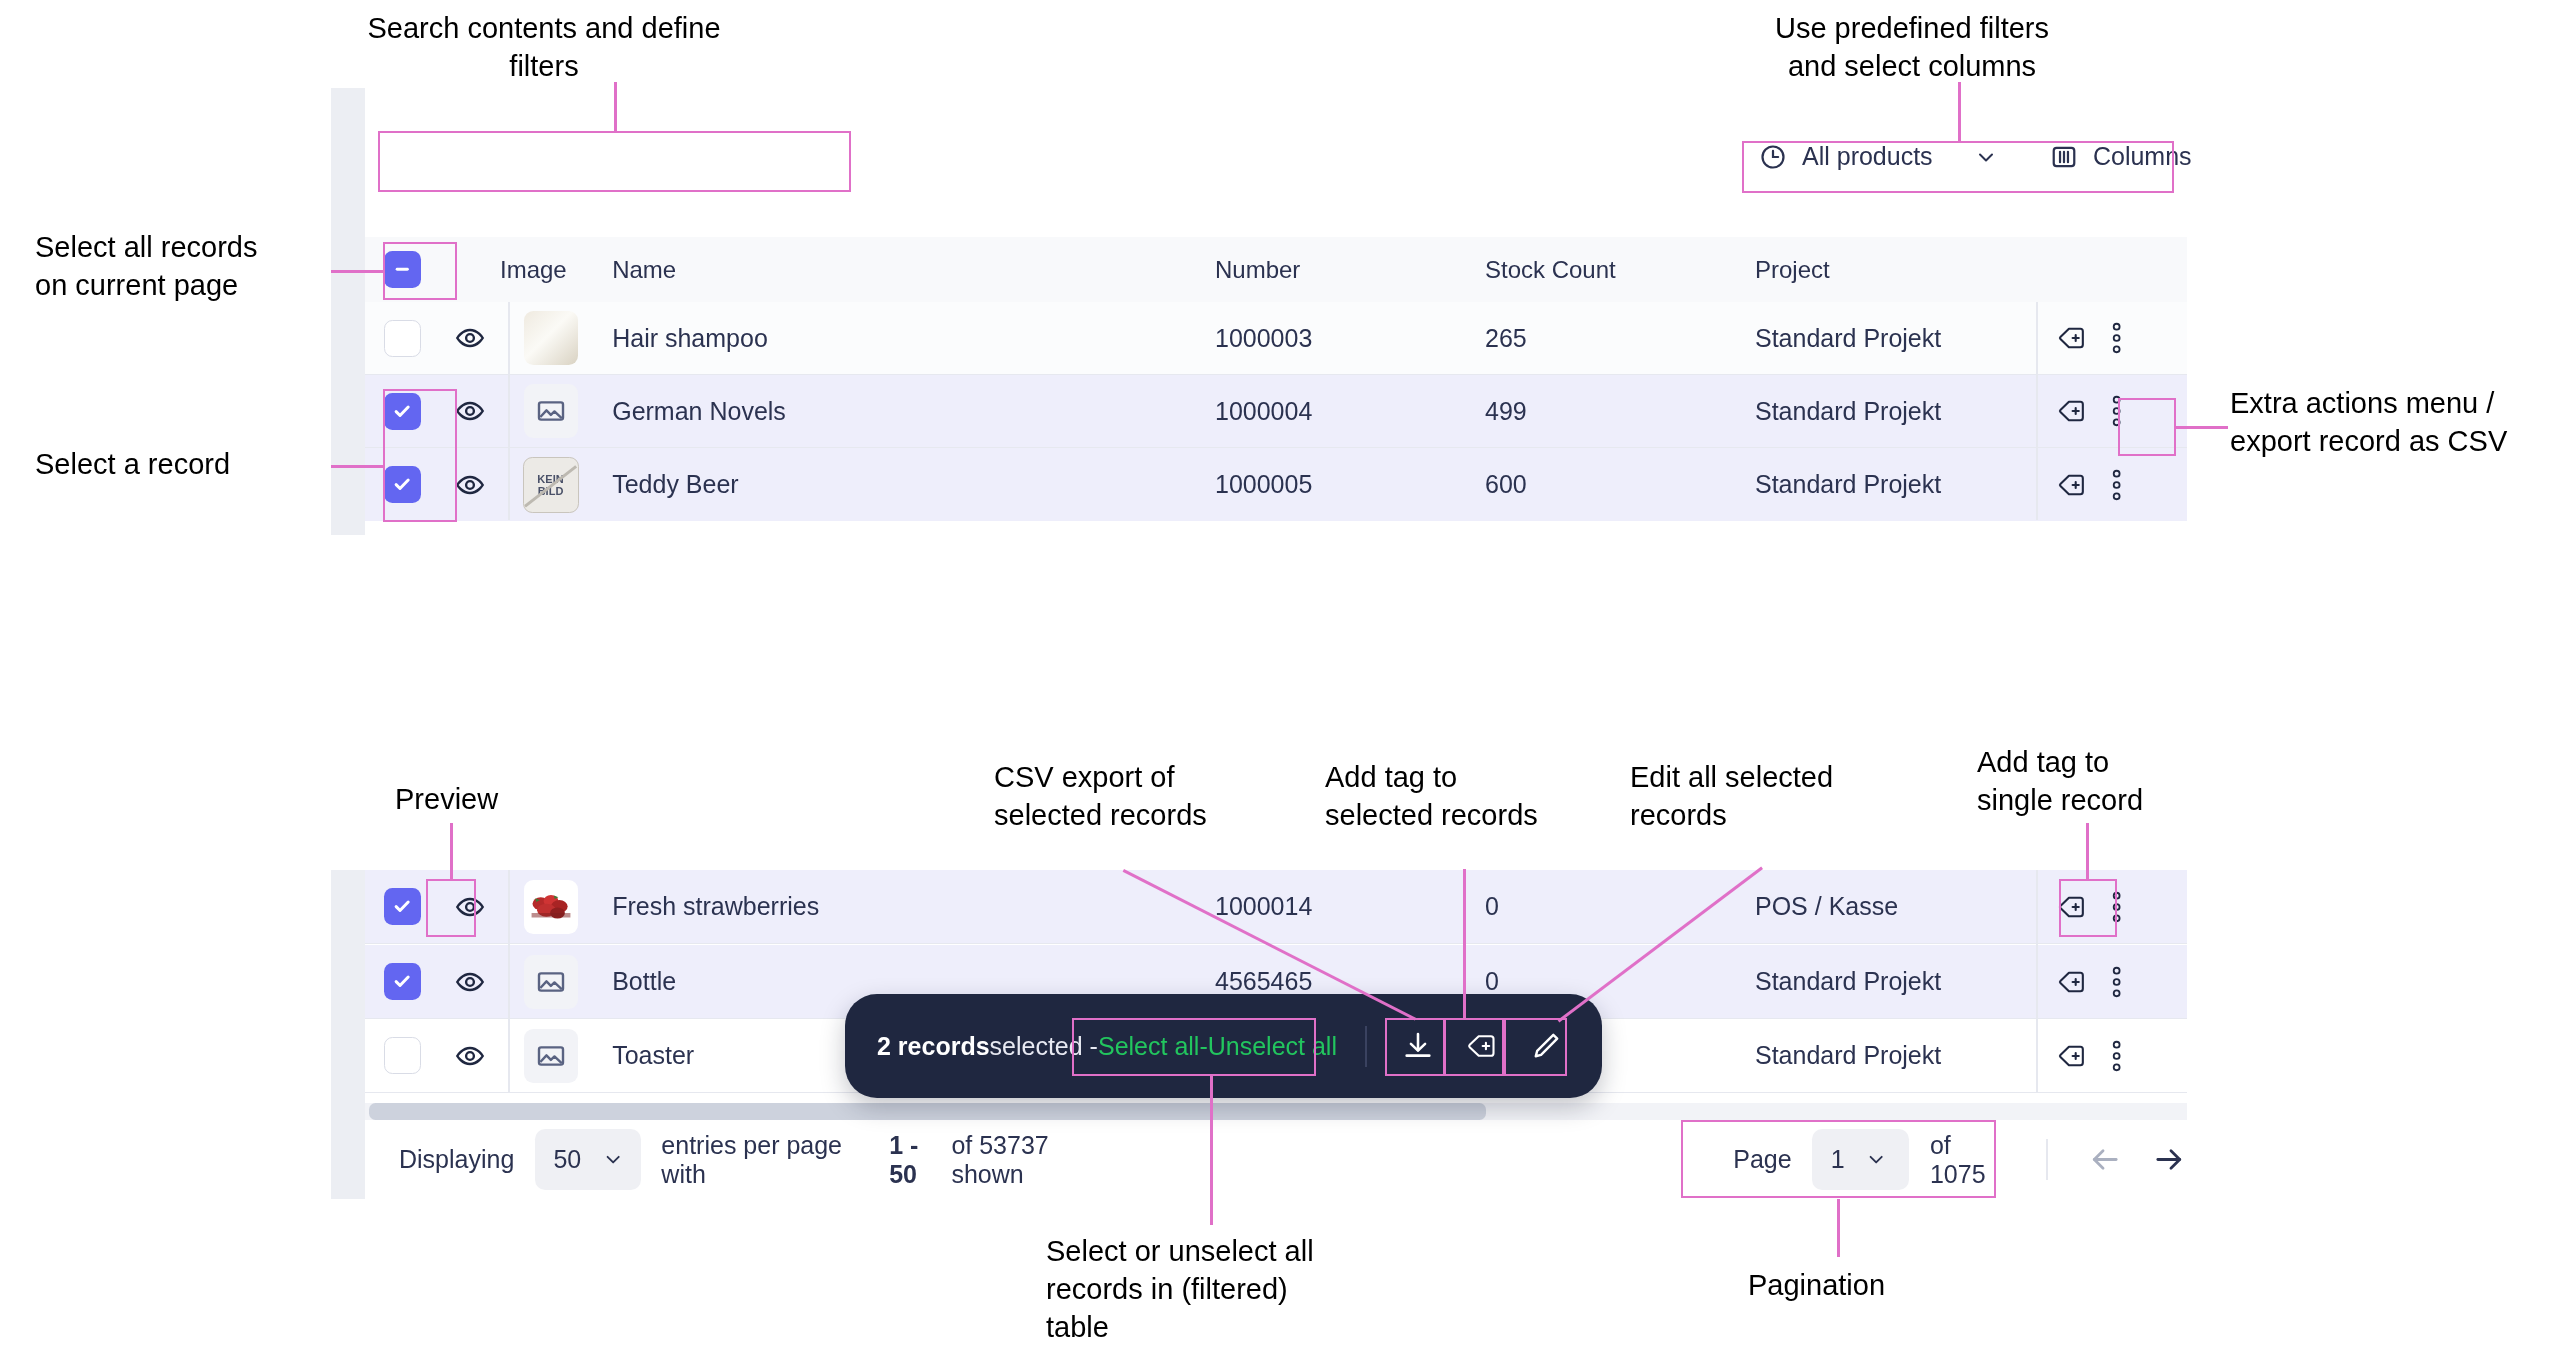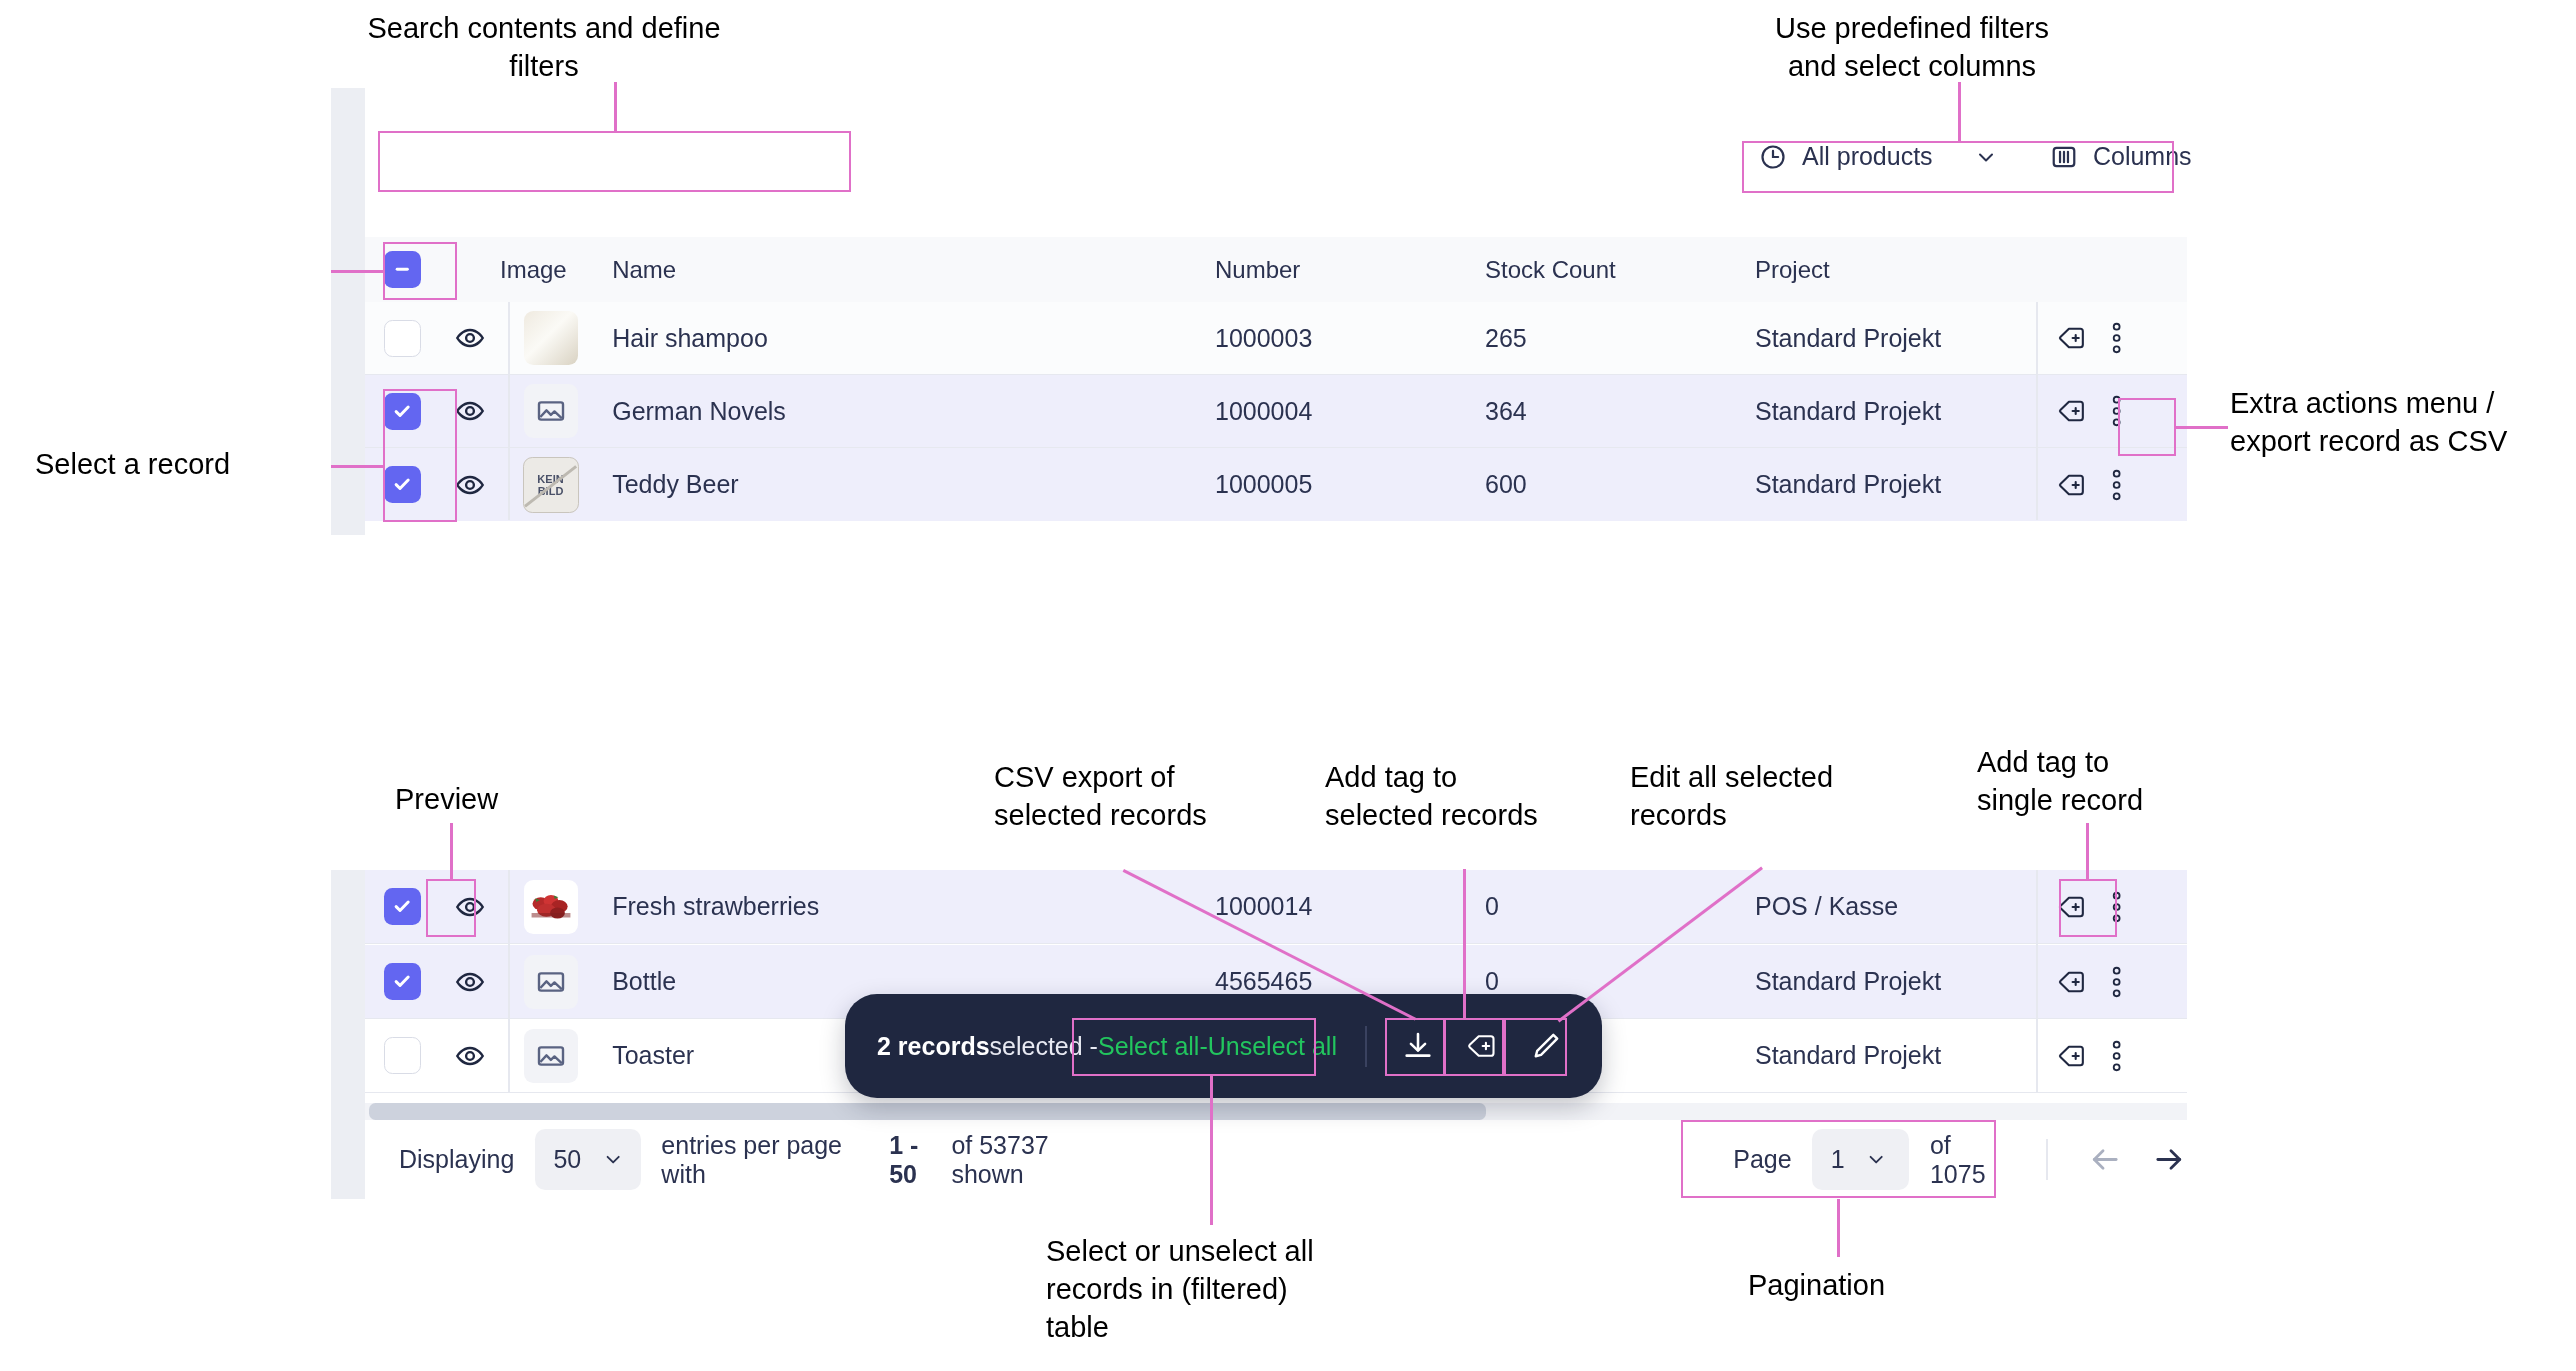--- a/index.html
+++ b/index.html
@@ -159,20 +159,22 @@
 </style>
 </head>
 <body>
 
 <div class="stage">
 
   <div class="anno c" style="left:344px;top:9.3px;width:400px;">Search contents and define
 filters</div>
   <div class="anno c" style="left:1712px;top:9.3px;width:400px;">Use predefined filters
 and select columns</div>
+  <div class="anno l" style="left:35px;top:228px;width:307px;">Select all records
+on current page</div>
   <div class="anno l" style="left:35px;top:445px;width:307px;">Select a record</div>
   <div class="anno l" style="left:2230px;top:384px;width:354px;">Extra actions menu /
 export record as CSV</div>
 
   <div class="anno l" style="left:395px;top:780px;width:279px;">Preview</div>
   <div class="anno l" style="left:994px;top:758px;width:307px;">CSV export of
 selected records</div>
   <div class="anno l" style="left:1325px;top:758px;width:307px;">Add tag to
 selected records</div>
   <div class="anno l" style="left:1630px;top:758px;width:307px;">Edit all selected
@@ -289,21 +291,21 @@
     <div class="cell c-img">
       <div class="thumb ph">
         <svg width="32" height="32" viewBox="0 0 24 24" fill="none" stroke="#5a6382" stroke-width="1.8" stroke-linejoin="round">
             <rect x="3" y="5.5" width="18" height="13" rx="1.6"></rect>
             <path d="M4 16.5l4.6-5 3.3 3.4 2.7-2.6 5.4 5"></path>
           </svg>
       </div>
     </div>
     <div class="cell c-name">German Novels</div>
     <div class="cell c-num">1000004</div>
-    <div class="cell c-stock">364</div>
+    <div class="cell c-stock">499</div>
     <div class="cell c-proj">Standard Projekt</div>
     <div class="cell c-act">
       <span>
         <svg width="32" height="32" viewBox="0 0 26 26" fill="none" stroke="#1f2740" stroke-width="1.7" stroke-linejoin="round">
           <path d="M10.5 5.5h9.3a2 2 0 012 2v11a2 2 0 01-2 2h-9.3L3.6 13.9a1.3 1.3 0 010-1.8z"></path>
           <line x1="13.5" y1="13" x2="18.5" y2="13" stroke-linecap="round"></line>
           <line x1="16" y1="10.5" x2="16" y2="15.5" stroke-linecap="round"></line>
         </svg>
       </span>
       <span>

